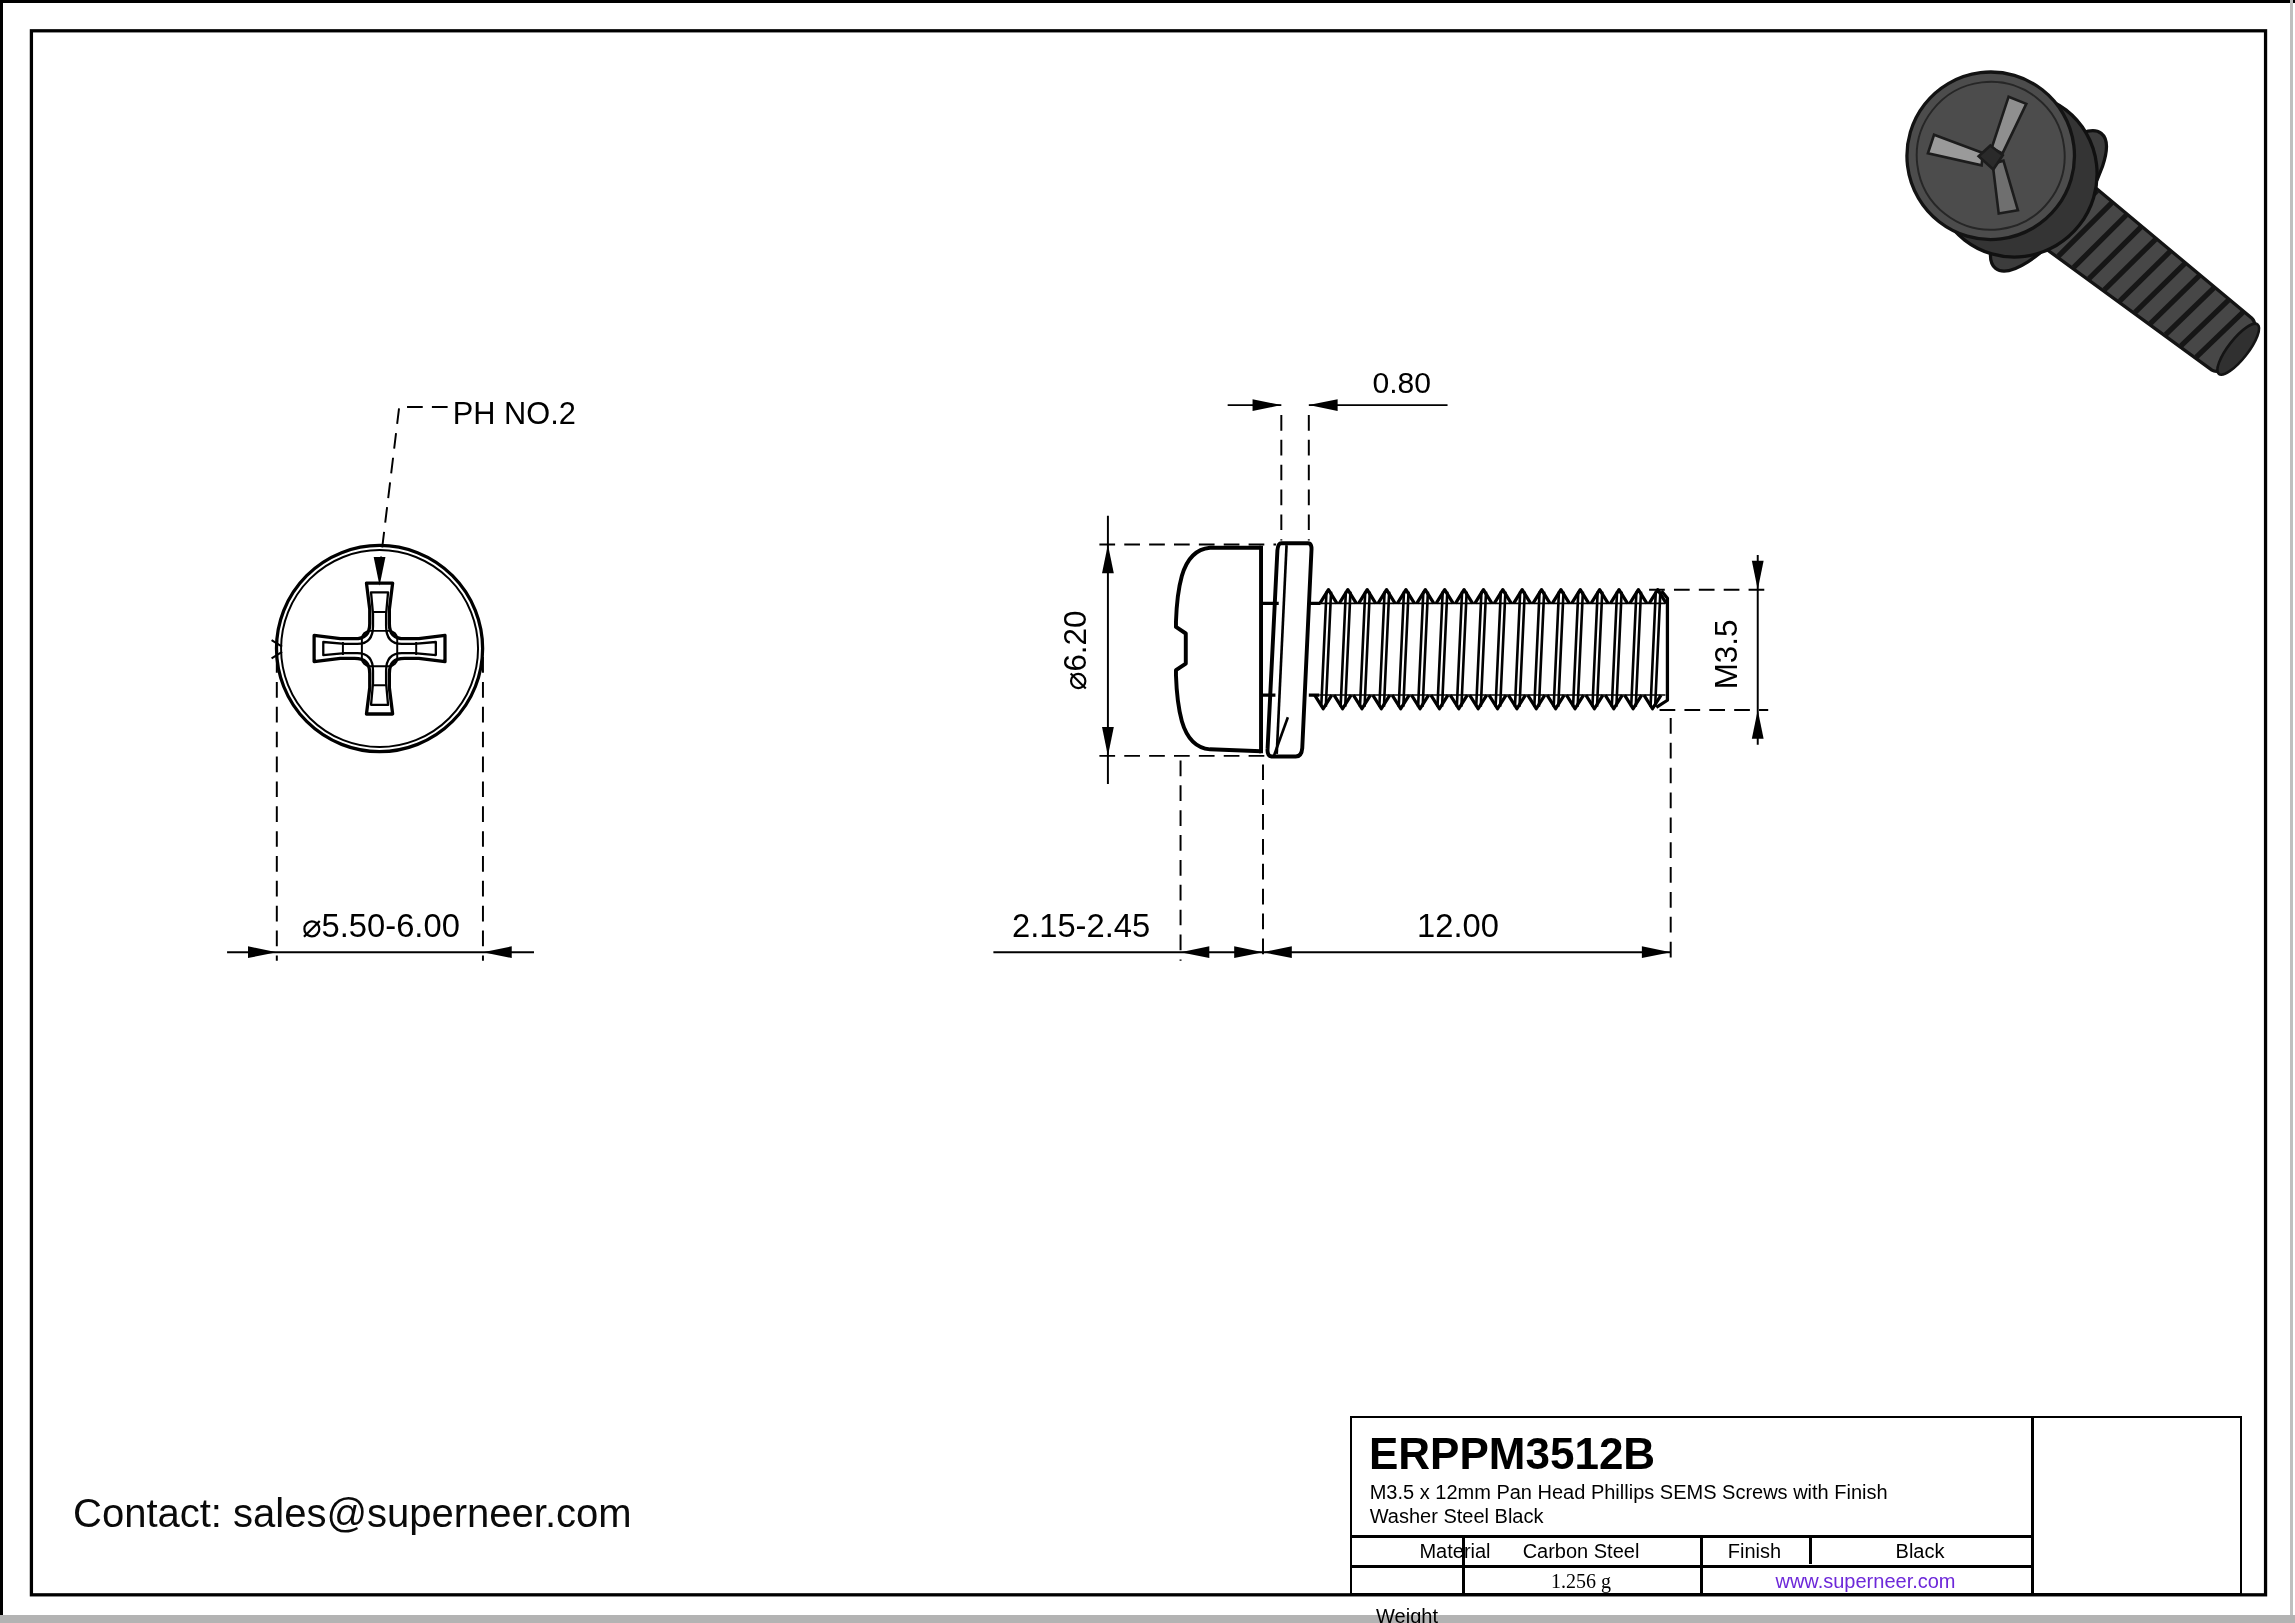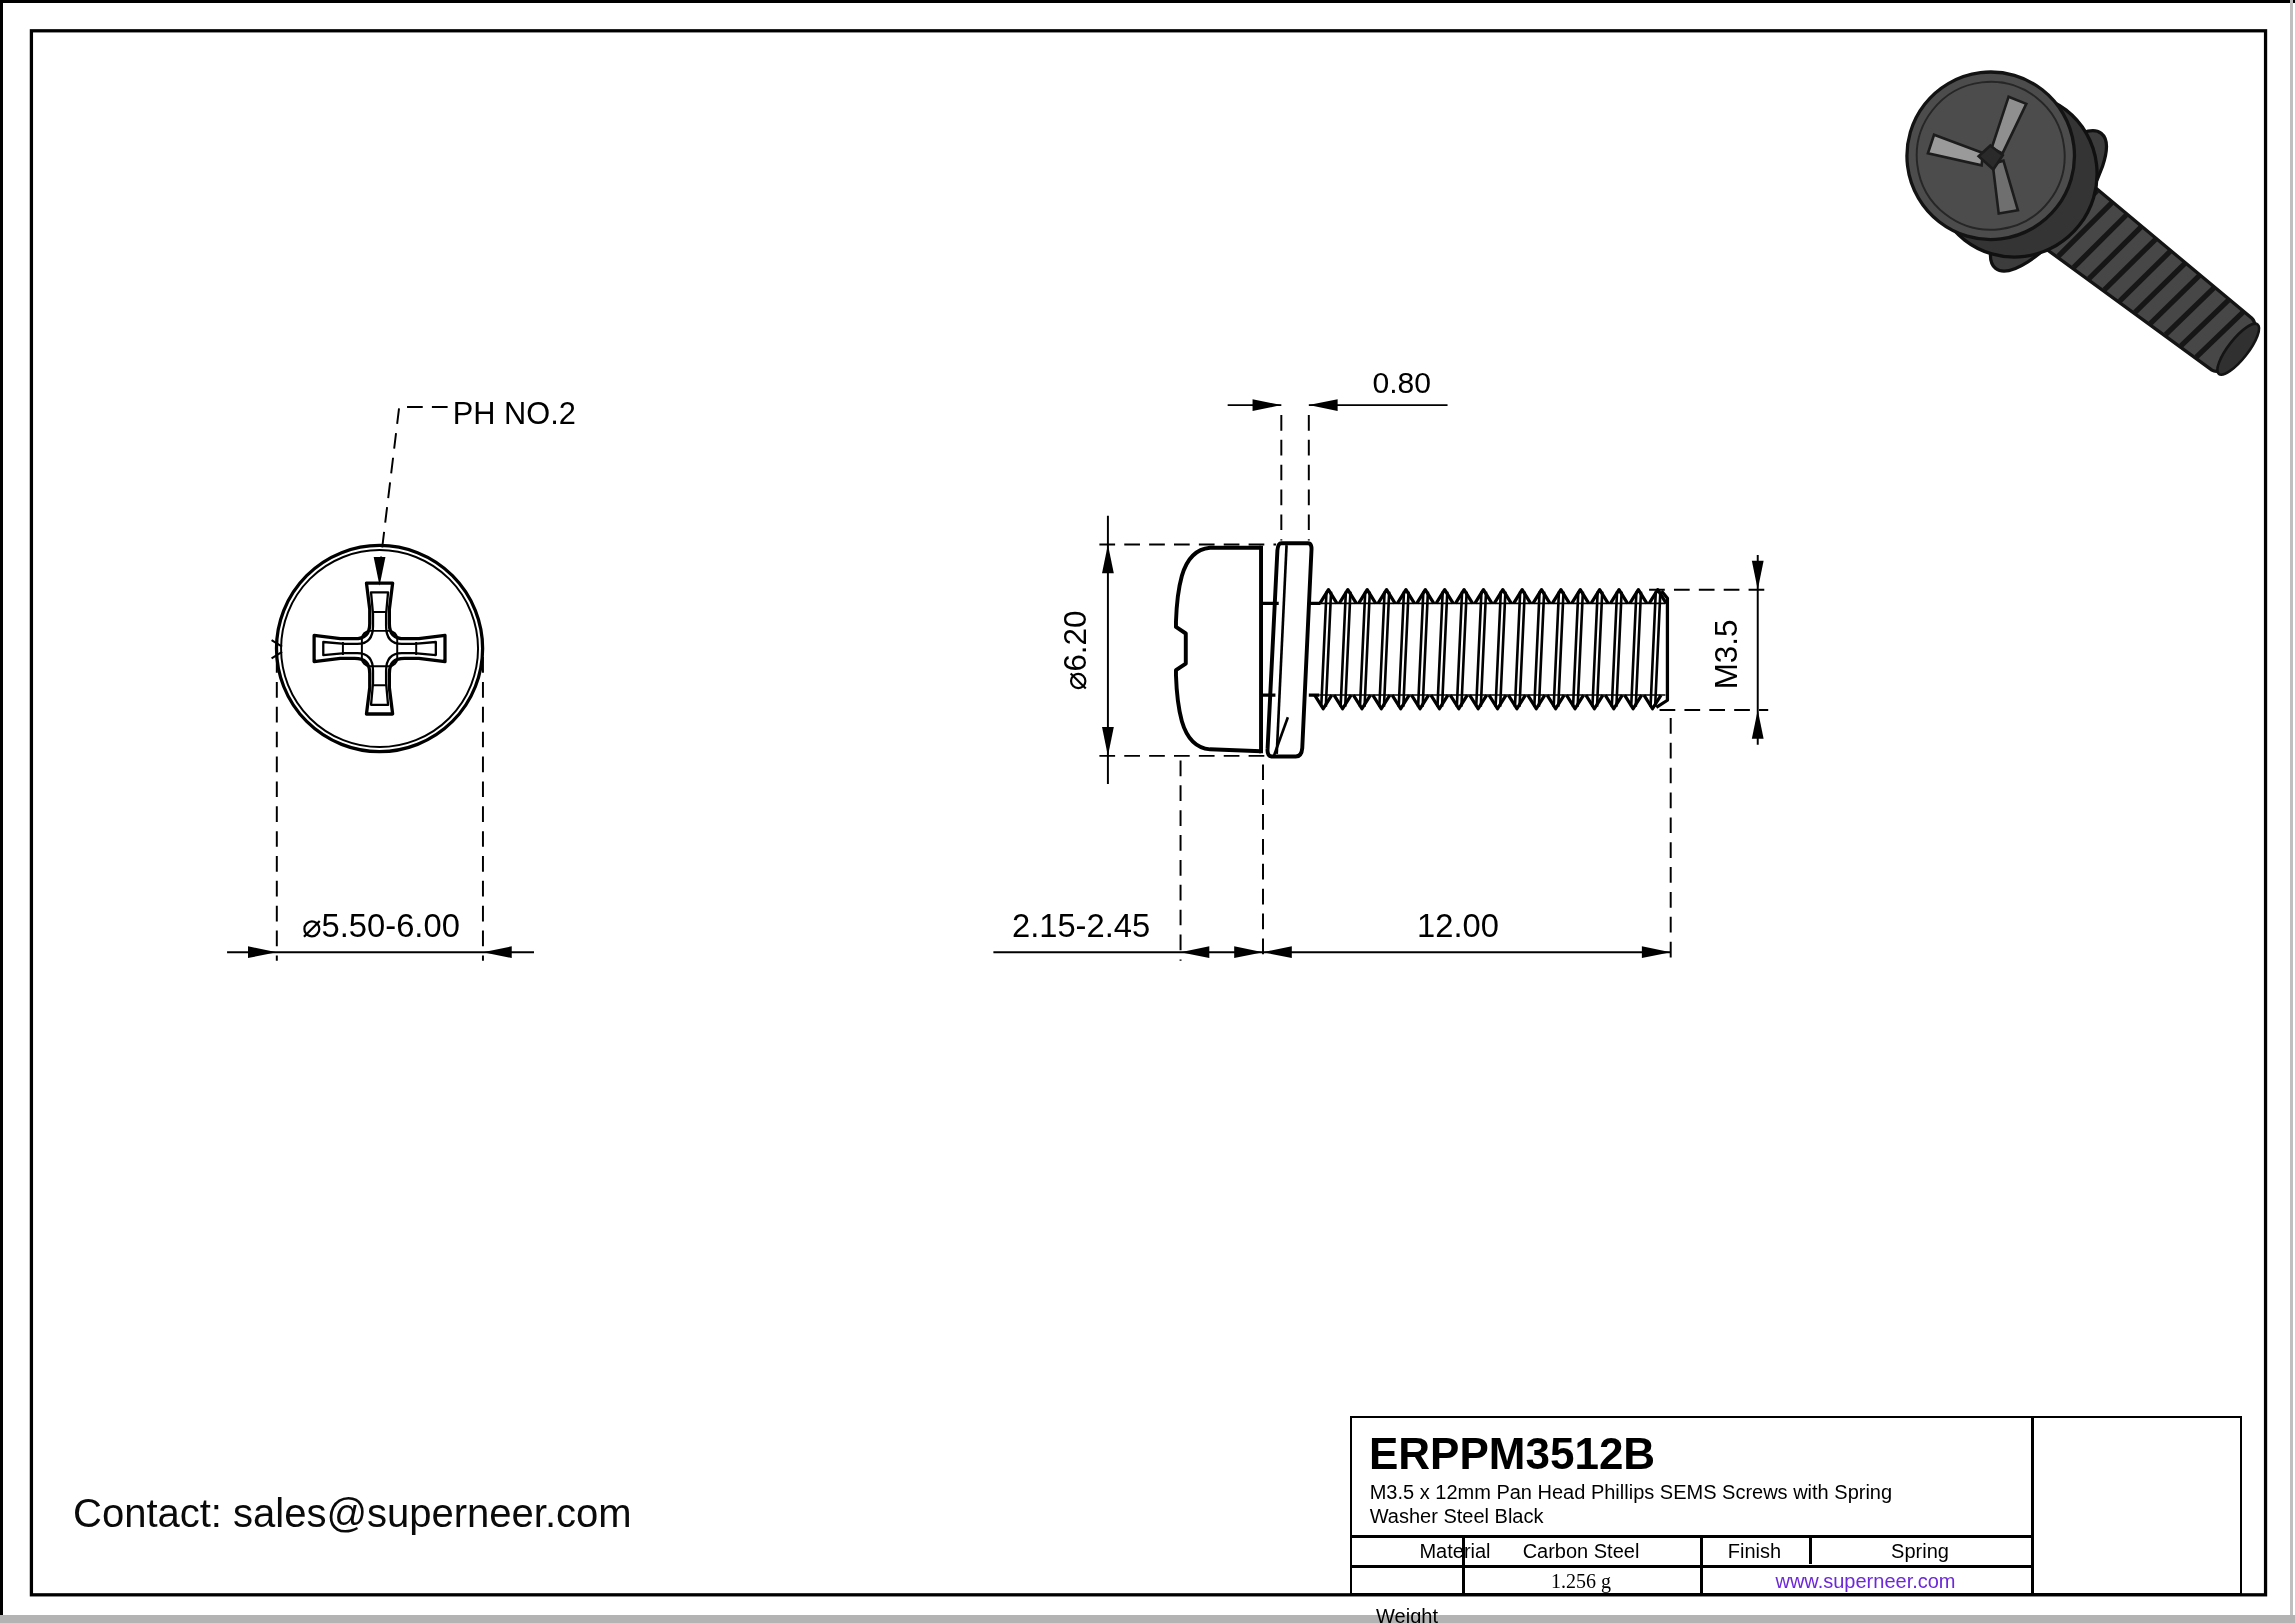--- a/index.html
+++ b/index.html
@@ -159,35 +159,35 @@
         <path d="M-10,-12 L14,-12 L16,14 L-14,12 Z" fill="#2a2a2a"></path>
       </g>
     </g>
   </svg>
 
   <div class="contact">Contact: sales@superneer.com</div>
 
   <div class="tblock">
     <div class="pn">ERPPM3512B</div>
     <div class="desc">
-      <div>M3.5 x 12mm Pan Head Phillips SEMS Screws with Spring</div>
+      <div>M3.5 x 12mm Pan Head Phillips SEMS Screws with Finish</div>
       <div>Washer Steel Black</div>
     </div>
 
     <div class="hline" style="top:117px;width:679px;"></div>
     <div class="hline" style="top:147px;width:679px;"></div>
     <div class="vline" style="left:110px;top:117px;"></div>
     <div class="vline" style="left:348px;top:117px;"></div>
     <div class="vline" style="left:457px;top:117px;bottom:29px;"></div>
     <div class="vline" style="left:679px;top:0;"></div>
 
     <div class="cell r1" style="left:0;width:110px;margin-left:48px;">Material</div>
     <div class="cell r1" style="left:110px;width:238px;">Carbon Steel</div>
     <div class="cell r1" style="left:348px;width:109px;">Finish</div>
-    <div class="cell r1" style="left:457px;width:222px;">Spring</div>
+    <div class="cell r1" style="left:457px;width:222px;">Black</div>
 
     <div class="cell r2" style="left:0;width:110px;margin-top:35px;">Weight</div>
     <div class="cell r2" style="left:110px;width:238px;font-family:Liberation Serif, serif;">1.256 g</div>
     <div class="cell r2" style="left:348px;width:331px;">
       <a class="link" href="#">www.superneer.com</a>
     </div>
 
   </div>
 </div>
 

